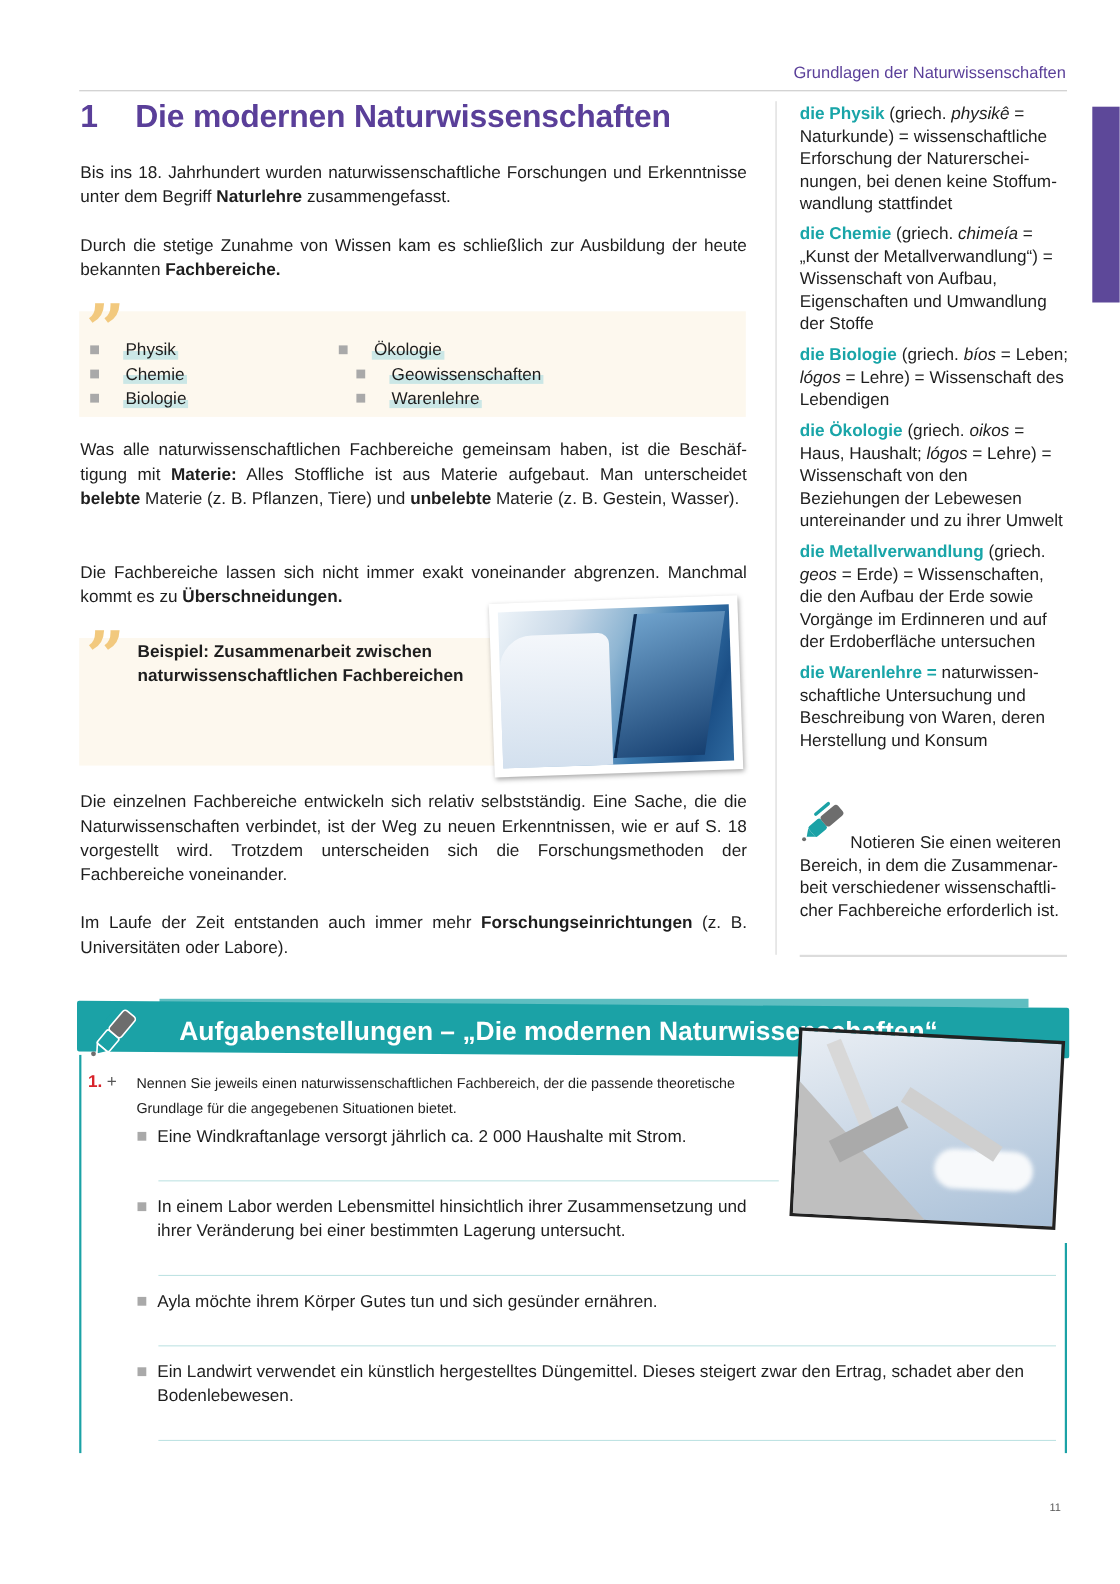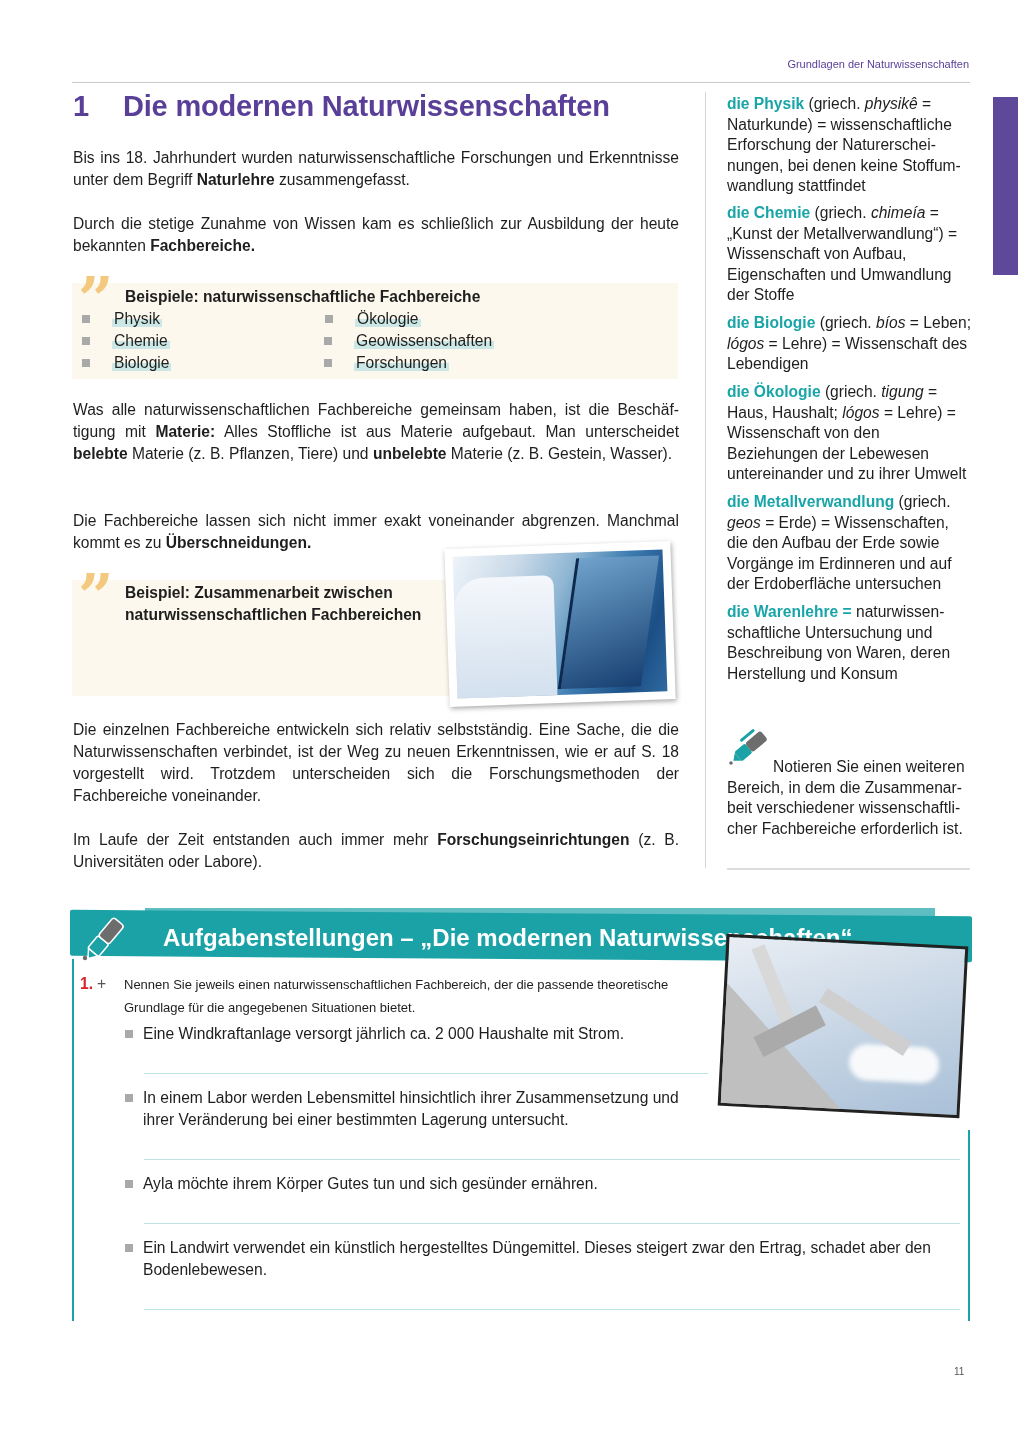--- a/index.html
+++ b/index.html
@@ -1,19 +1,19 @@
 <!DOCTYPE html>
 <html><head>
 <meta charset="utf-8">
 <style>
   html, body { margin:0; padding:0; }
   body { width:1018px; height:1440px; background:#ffffff; position:relative; overflow:hidden;
          font-family:"Liberation Sans", sans-serif; color:#1e1e1e; }
   .abs { position:absolute; }
-  .header-title { right:49px; top:58px; font-size:11px; color:#5a3f99; }
+  .header-title { right:49px; top:58px; font-size:15px; color:#5a3f99; }
   .header-rule { left:72px; top:82px; width:898px; height:1px; background:#c9c9c9; }
   .side-tab { right:0; top:97px; width:25px; height:178px; background:#5d4899; }
   .col-divider { left:705px; top:92px; width:1px; height:776px; background:#d6d6d6; }
 
   .h1 { left:73px; top:90px; font-size:29px; font-weight:bold; color:#5a3f99; letter-spacing:-0.2px; }
   .h1 .num { display:inline-block; width:50px; }
 
   .para { left:73px; width:606px; font-size:15.6px; line-height:22px; text-align:justify; }
   .para b { font-weight:bold; }
 
@@ -74,27 +74,26 @@
 <div class="abs para" style="top:147px;">
   <span>Bis ins 18. Jahrhundert wurden naturwissenschaftliche Forschungen und Erkennt­nisse unter dem Begriff </span><b>Naturlehre</b><span> zusammengefasst.</span>
 </div>
 
 <div class="abs para" style="top:213px;">
   <span>Durch die stetige Zunahme von Wissen kam es schließlich zur Ausbildung der heu­te bekannten </span><b>Fachbereiche.</b>
 </div>
 
 <div class="abs quote-box" style="top:283px; height:96px;">
   <div class="quote-mark" style="left:6px; top:-14px;">”</div>
-  <div class="quote-title" style="left:53px; top:5px;">Beispiele: naturwissenschaftliche Fachbereiche</div>
   <div class="ex-item" style="left:10px; top:27px;"><span class="sq"></span><span class="hl">Physik</span></div>
   <div class="ex-item" style="left:10px; top:49px;"><span class="sq"></span><span class="hl">Chemie</span></div>
   <div class="ex-item" style="left:10px; top:71px;"><span class="sq"></span><span class="hl">Biologie</span></div>
-  <div class="ex-item" style="left:253px; top:27px;"><span class="sq"></span><span class="hl">Ökologie</span></div>
+  <div class="ex-item" style="left:236px; top:27px;"><span class="sq"></span><span class="hl">Ökologie</span></div>
   <div class="ex-item" style="left:252px; top:49px;"><span class="sq"></span><span class="hl">Geowissenschaften</span></div>
-  <div class="ex-item" style="left:252px; top:71px;"><span class="sq"></span><span class="hl">Forschungen</span></div>
+  <div class="ex-item" style="left:252px; top:71px;"><span class="sq"></span><span class="hl">Warenlehre</span></div>
 </div>
 
 <div class="abs para" style="top:399px;">
   <span>Was alle naturwissenschaftlichen Fachbereiche gemeinsam haben, ist die Beschäf­tigung mit </span><b>Materie:</b><span> Alles Stoffliche ist aus Materie aufgebaut. Man unterscheidet </span><b>belebte</b><span> Materie (z. B. Pflanzen, Tiere) und </span><b>unbelebte</b><span> Materie (z. B. Gestein, Was­ser).</span>
 </div>
 
 <div class="abs para" style="top:510px;">
   <span>Die Fachbereiche lassen sich nicht immer exakt voneinander abgrenzen. Manchmal kommt es zu </span><b>Überschneidungen.</b>
 </div>
 
@@ -119,21 +118,21 @@
 <div class="abs gloss" style="top:94px;">
   <span class="term">die Physik</span><span> (griech. </span><i>physikê</i><span> = Naturkunde) = wissenschaftliche Erforschung der Naturerschei­nungen, bei denen keine Stoffum­wandlung stattfindet</span>
 </div>
 <div class="abs gloss" style="top:203px;">
   <span class="term">die Chemie</span><span> (griech. </span><i>chimeía</i><span> = „Kunst der Metallverwandlung“) = Wissenschaft von Aufbau, Eigenschaften und Umwandlung der Stoffe</span>
 </div>
 <div class="abs gloss" style="top:313px;">
   <span class="term">die Biologie</span><span> (griech. </span><i>bíos</i><span> = Leben; </span><i>lógos</i><span> = Lehre) = Wissenschaft des Lebendigen</span>
 </div>
 <div class="abs gloss" style="top:382px;">
-  <span class="term">die Ökologie</span><span> (griech. </span><i>tigung</i><span> = Haus, Haushalt; </span><i>lógos</i><span> = Lehre) = Wissen­schaft von den Beziehungen der Lebewesen untereinander und zu ihrer Umwelt</span>
+  <span class="term">die Ökologie</span><span> (griech. </span><i>oikos</i><span> = Haus, Haushalt; </span><i>lógos</i><span> = Lehre) = Wissen­schaft von den Beziehungen der Lebewesen untereinander und zu ihrer Umwelt</span>
 </div>
 <div class="abs gloss" style="top:492px;">
   <span class="term">die Metallverwandlung</span><span> (griech. </span><i>geos</i><span> = Erde) = Wissenschaften, die den Aufbau der Erde sowie Vorgänge im Erdinneren und auf der Erdoberfläche untersuchen</span>
 </div>
 <div class="abs gloss" style="top:602px;">
   <span class="term">die Warenlehre =</span><span> naturwissen­schaftliche Untersuchung und Beschreibung von Waren, deren Herstellung und Konsum</span>
 </div>
 
 <svg class="abs" style="left:728px; top:726px;" width="46" height="40" viewBox="0 0 46 40">
   <g transform="rotate(-40 23 20)">

